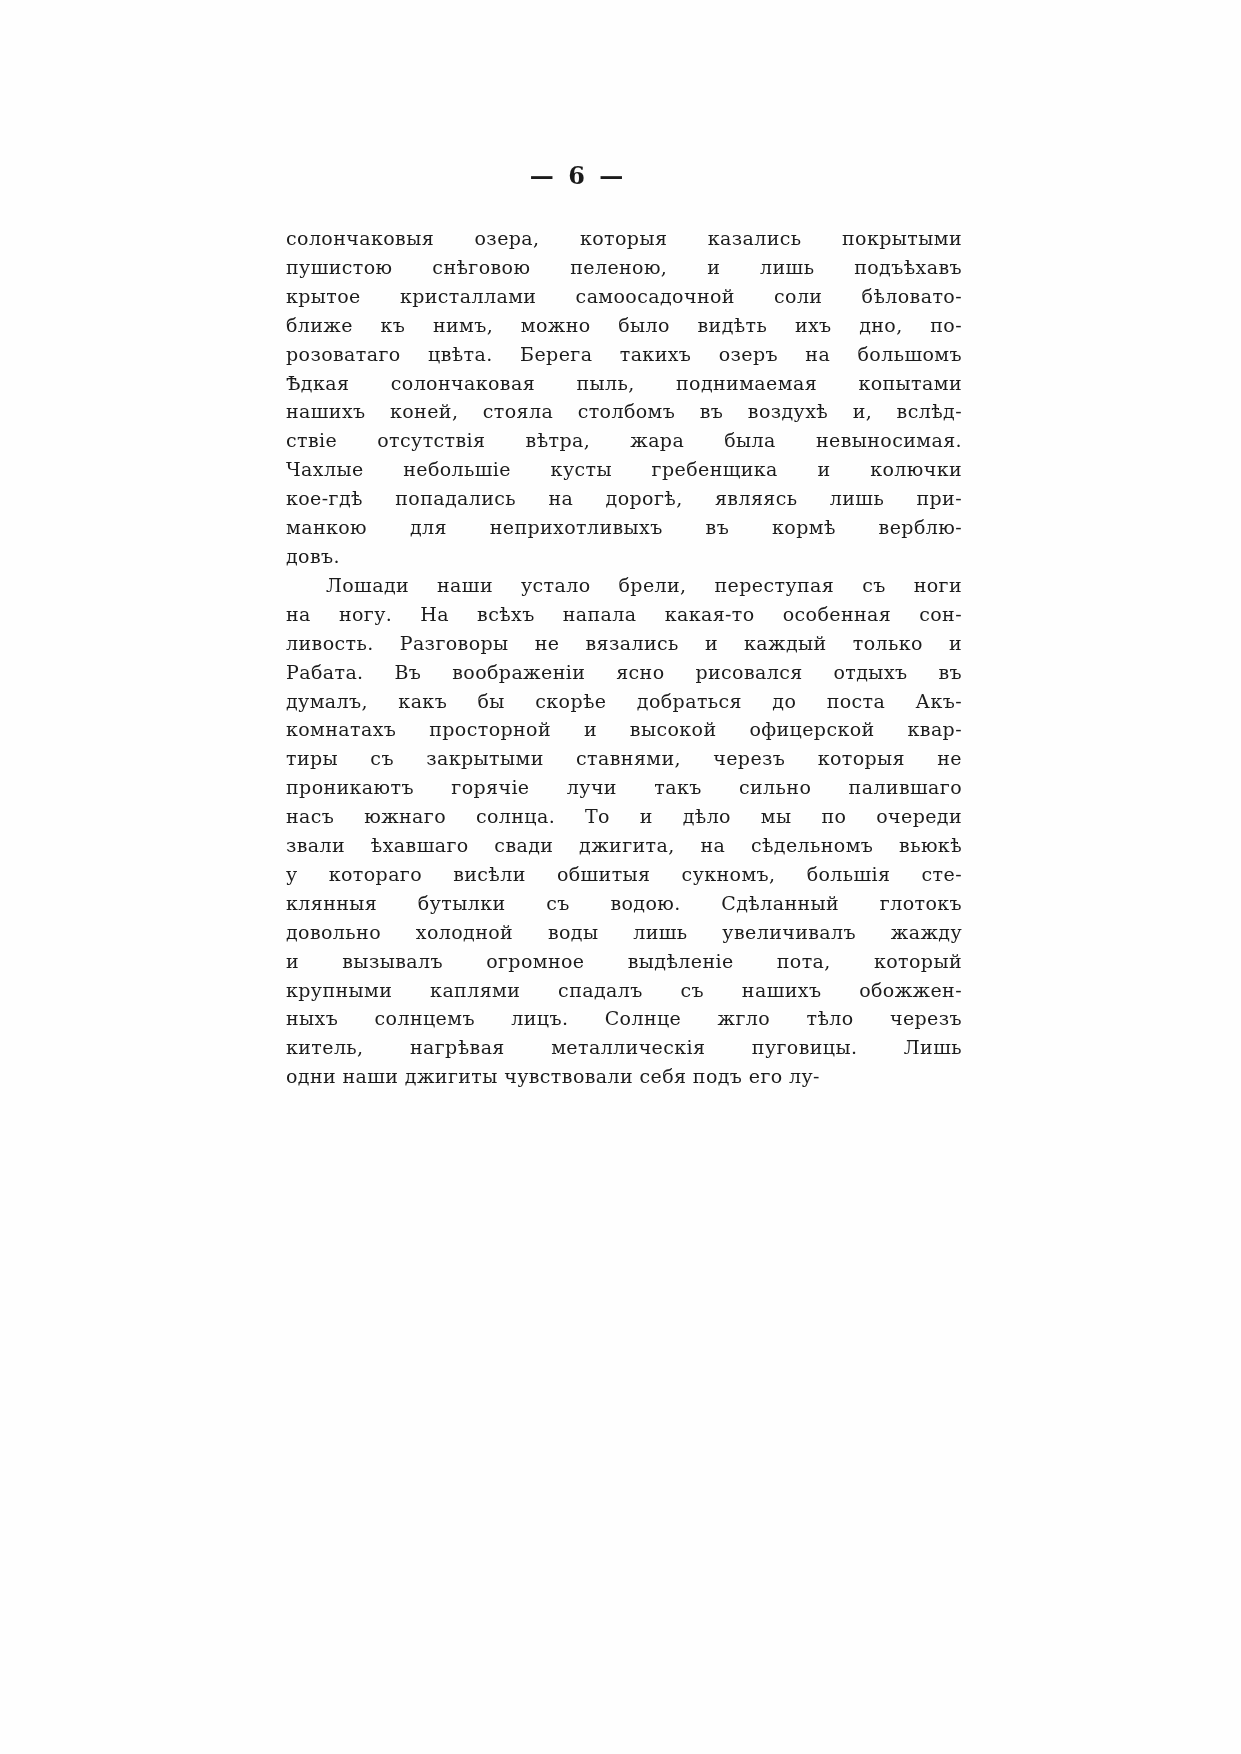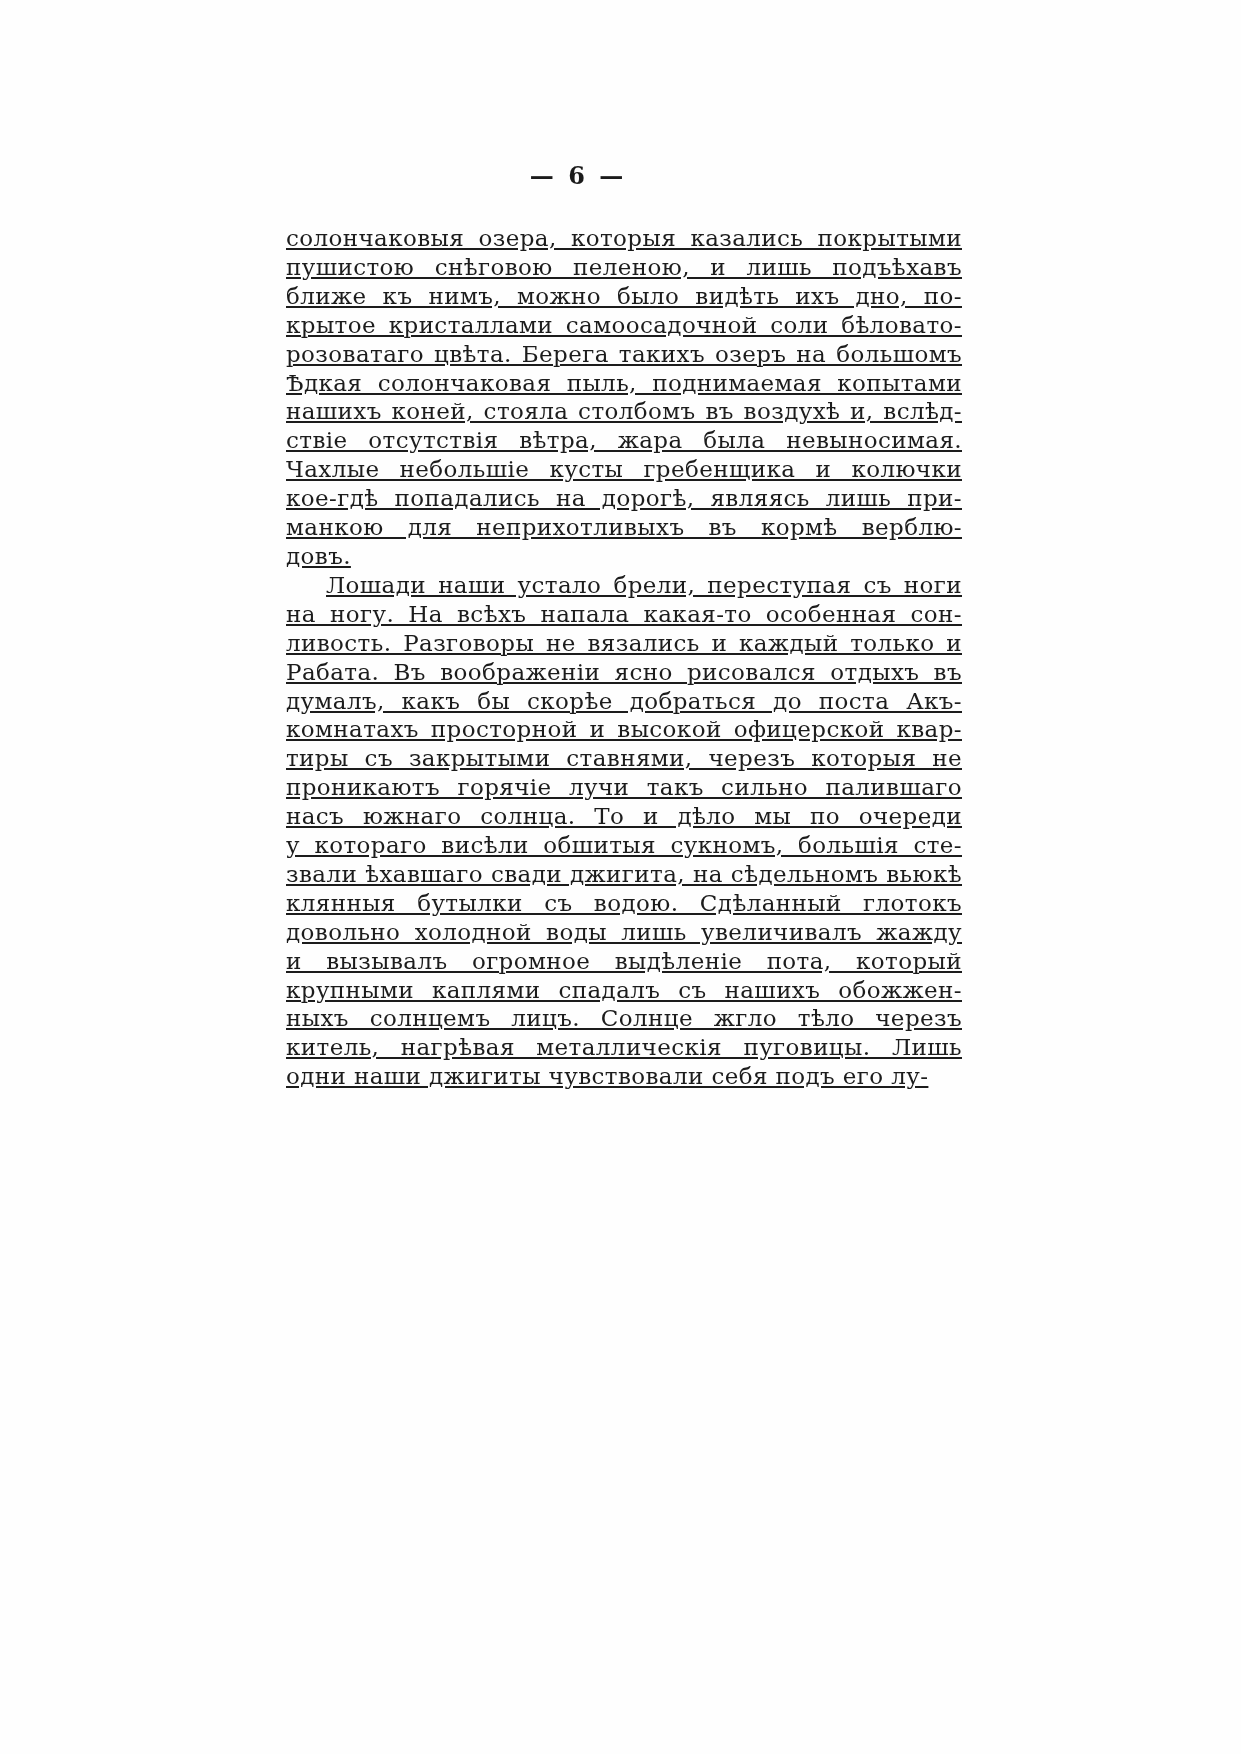--- a/index.html
+++ b/index.html
@@ -29,24 +29,23 @@
     font-size: 24px;
     font-weight: bold;
     letter-spacing: 3px;
     color: #1b1b1b;
   }
   .text-block {
     position: absolute;
     left: 286px;
     top: 224px;
     width: 676px;
-    font-size: 23px;
+    font-size: 19px;
     line-height: 28.9px;
     letter-spacing: 0.4px;
-    text-decoration: underline;
   }
   .para { margin: 0; padding: 0; }
   .line {
     text-align: justify;
     text-align-last: justify;
     white-space: normal;
   }
   .line.last {
     text-align: right;
     text-align-last: left;
@@ -57,43 +56,43 @@
 </style>
 </head>
 <body>
 
 <main class="scan-page">
   <div class="page-number">— 6 —</div>
   <div class="text-block">
       <div class="para">
         <div class="line">солончаковыя озера, которыя казались покрытыми</div>
         <div class="line">пушистою снѣговою пеленою, и лишь подъѣхавъ</div>
+        <div class="line">крытое кристаллами самоосадочной соли бѣловато-</div>
         <div class="line">ближе къ нимъ, можно было видѣть ихъ дно, по-</div>
-        <div class="line">крытое кристаллами самоосадочной соли бѣловато-</div>
         <div class="line">розоватаго цвѣта. Берега такихъ озеръ на большомъ</div>
         <div class="line">Ѣдкая солончаковая пыль, поднимаемая копытами</div>
         <div class="line">нашихъ коней, стояла столбомъ въ воздухѣ и, вслѣд-</div>
         <div class="line">ствіе отсутствія вѣтра, жара была невыносимая.</div>
         <div class="line">Чахлые небольшіе кусты гребенщика и колючки</div>
         <div class="line">кое-гдѣ попадались на дорогѣ, являясь лишь при-</div>
         <div class="line">манкою для неприхотливыхъ въ кормѣ верблю-</div>
         <div class="line last">довъ.</div>
       </div>
       <div class="para">
         <div class="line indent">Лошади наши устало брели, переступая съ ноги</div>
         <div class="line">на ногу. На всѣхъ напала какая-то особенная сон-</div>
         <div class="line">ливость. Разговоры не вязались и каждый только и</div>
         <div class="line">Рабата. Въ воображеніи ясно рисовался отдыхъ въ</div>
         <div class="line">думалъ, какъ бы скорѣе добраться до поста Акъ-</div>
         <div class="line">комнатахъ просторной и высокой офицерской квар-</div>
         <div class="line">тиры съ закрытыми ставнями, черезъ которыя не</div>
         <div class="line">проникаютъ горячіе лучи такъ сильно палившаго</div>
         <div class="line">насъ южнаго солнца. То и дѣло мы по очереди</div>
+        <div class="line">звали ѣхавшаго свади джигита, на сѣдельномъ вьюкѣ</div>
         <div class="line">у котораго висѣли обшитыя сукномъ, большія сте-</div>
-        <div class="line">звали ѣхавшаго свади джигита, на сѣдельномъ вьюкѣ</div>
         <div class="line">клянныя бутылки съ водою. Сдѣланный глотокъ</div>
         <div class="line">довольно холодной воды лишь увеличивалъ жажду</div>
         <div class="line">и вызывалъ огромное выдѣленіе пота, который</div>
         <div class="line">крупными каплями спадалъ съ нашихъ обожжен-</div>
         <div class="line">ныхъ солнцемъ лицъ. Солнце жгло тѣло черезъ</div>
         <div class="line">китель, нагрѣвая металлическія пуговицы. Лишь</div>
         <div class="line last">одни наши джигиты чувствовали себя подъ его лу-</div>
       </div>
     </div>
 </main>

